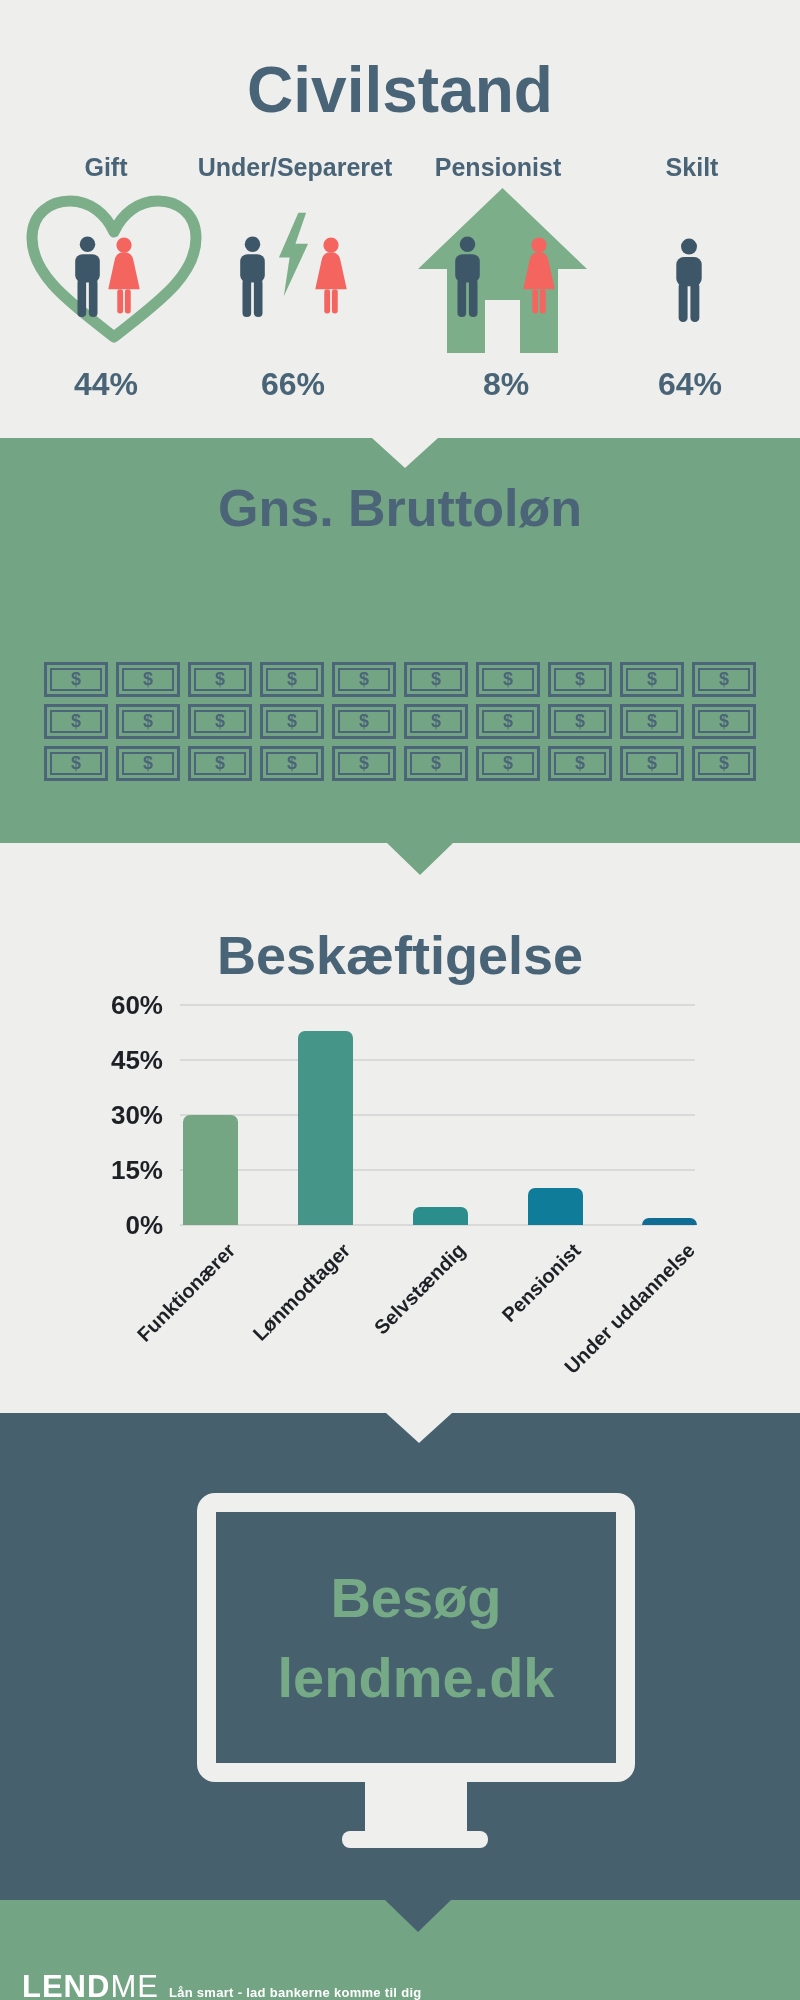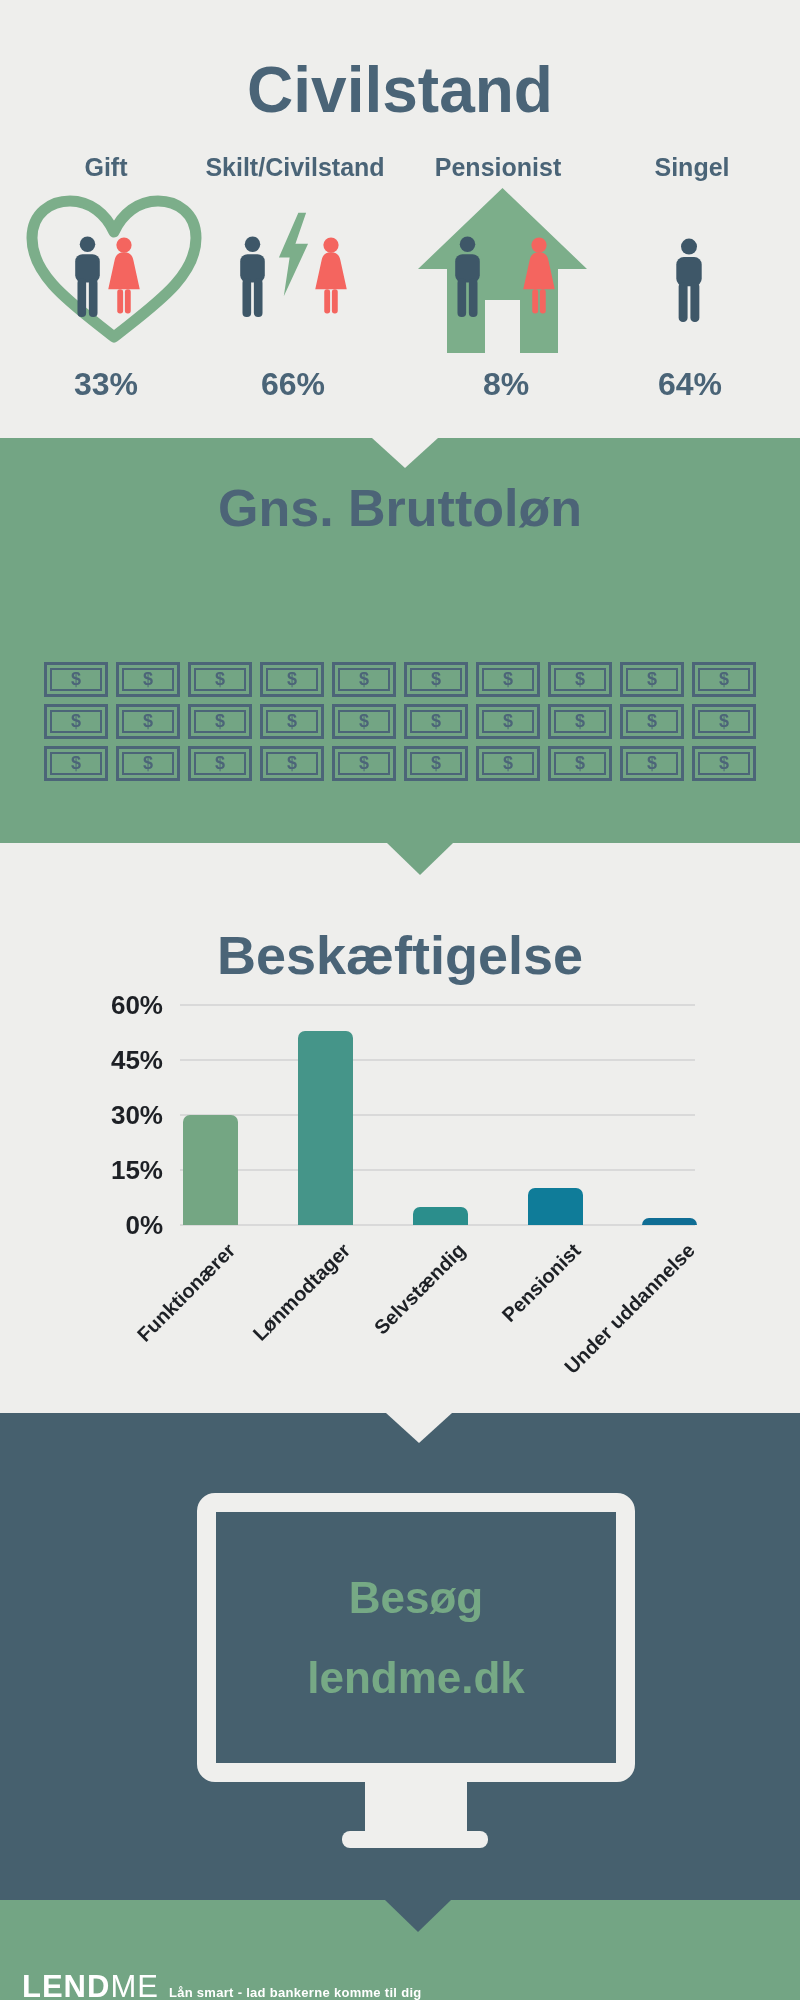--- a/index.html
+++ b/index.html
@@ -41,21 +41,21 @@
   .gridline{position:absolute;left:180px;width:515px;height:2px;background:#d9d9d9;}
   .ytick{position:absolute;right:637px;color:#1d2025;font-size:26px;
          font-weight:700;line-height:32px;white-space:nowrap;}
   .bar{position:absolute;width:55px;border-radius:7px 7px 0 0;}
   .xtick{position:absolute;top:396px;color:#1d2025;font-size:20px;font-weight:600;
          white-space:nowrap;transform:rotate(-45deg);transform-origin:100% 0;}
 
   .monitor{position:absolute;left:197px;top:80px;box-sizing:border-box;
            width:438px;height:289px;border:19px solid #efefed;border-radius:18px;
            display:flex;flex-direction:column;align-items:center;justify-content:center;}
-  .cta-line{color:#76a985;font-size:44px;font-weight:700;line-height:80px;
+  .cta-line{color:#76a985;font-size:56px;font-weight:700;line-height:80px;
             text-align:center;white-space:nowrap;}
   .monitor-neck{position:absolute;left:365px;top:367px;width:102px;height:54px;
                 background:#efefed;}
   .monitor-base{position:absolute;left:342px;top:418px;width:146px;height:17px;
                 background:#efefed;border-radius:8px;}
 
   .logo-row{position:absolute;left:22px;bottom:10px;display:flex;
             align-items:baseline;color:#ffffff;}
   .logo-bold{font-size:31px;font-weight:800;letter-spacing:1px;}
   .logo-light{font-size:31px;font-weight:300;letter-spacing:1px;}
@@ -63,23 +63,23 @@
 </style>
 </head>
 <body>
 
 <div class="page">
 
   <section class="sec sec-light" style="top:0;height:438px;">
     <h1 class="title h-main">Civilstand</h1>
 
     <div class="cat-label ctr" style="left:106px;top:153px;">Gift</div>
-    <div class="cat-label ctr" style="left:295px;top:153px;">Skilt/Civilstand</div>
+    <div class="cat-label ctr" style="left:295px;top:153px;">Under/Separeret</div>
     <div class="cat-label ctr" style="left:498px;top:153px;">Pensionist</div>
-    <div class="cat-label ctr" style="left:692px;top:153px;">Singel</div>
+    <div class="cat-label ctr" style="left:692px;top:153px;">Skilt</div>
 
     <svg class="abs" style="left:22px;top:191px;" width="184" height="156" viewBox="0 0 184 156">
       <path d="M92 146 C52 114 10 86 10 47 C10 22 29 10 48 10 C68 10 84 23 92 41
                C100 23 116 10 136 10 C155 10 174 22 174 47 C174 86 132 114 92 146 Z" fill="none" stroke="#7cae8a" stroke-width="11" stroke-linejoin="round"></path>
     </svg>
     <svg class="abs" style="left:72px;top:236px;" width="31" height="82" viewBox="0 0 34 90">
       <g fill="#3e5768">
           <circle cx="17" cy="9" r="8.5"></circle>
         <rect x="3.5" y="20" width="27" height="31" rx="8"></rect>
         <rect x="6" y="47" width="9.5" height="42" rx="4.5"></rect>
@@ -137,21 +137,21 @@
 
     <svg class="abs" style="left:673px;top:238px;" width="32" height="85" viewBox="0 0 34 90">
       <g fill="#3e5768">
           <circle cx="17" cy="9" r="8.5"></circle>
         <rect x="3.5" y="20" width="27" height="31" rx="8"></rect>
         <rect x="6" y="47" width="9.5" height="42" rx="4.5"></rect>
         <rect x="18.5" y="47" width="9.5" height="42" rx="4.5"></rect>
         </g>
     </svg>
 
-    <div class="pct ctr" style="left:106px;top:366px;">33%</div>
+    <div class="pct ctr" style="left:106px;top:366px;">44%</div>
     <div class="pct ctr" style="left:293px;top:366px;">66%</div>
     <div class="pct ctr" style="left:506px;top:366px;">8%</div>
     <div class="pct ctr" style="left:690px;top:366px;">64%</div>
   </section>
 
   <section class="sec sec-green" style="top:438px;height:405px;">
     <div class="arrow arrow-light" style="left:372px;top:0;"></div>
     <div class="green-line" style="top:40px;">Gns. Bruttoløn</div>
     <div class="money-grid">
         <div class="money-row">

